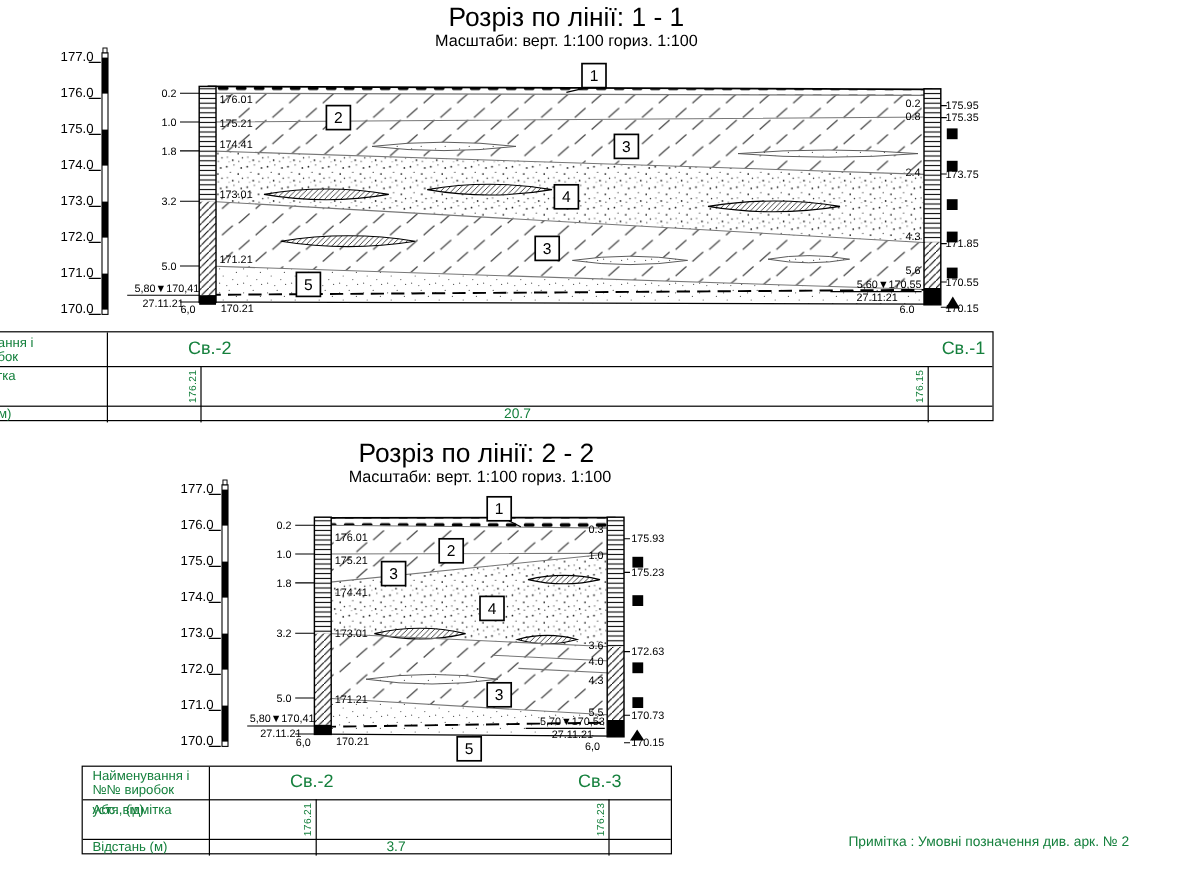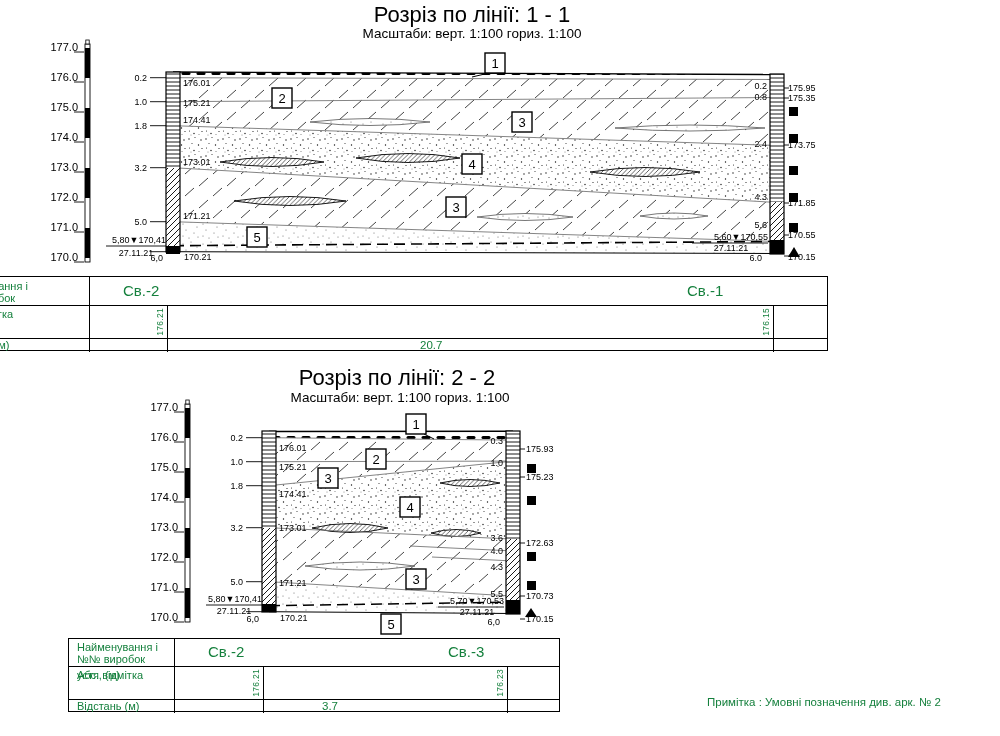--- a/index.html
+++ b/index.html
@@ -13,21 +13,21 @@
   .ta{font-size:9px}
   .tae{font-size:9px;text-anchor:end}
   .tam{font-size:9px;text-anchor:middle}
   .tnum{font-size:13px;text-anchor:middle}
   .bnd{stroke:#777;stroke-width:.9;fill:none}
   .tick{stroke:#000;stroke-width:.9;fill:none}
   .tbl{position:absolute;border:1.6px solid #000;box-sizing:border-box}
   .hline{position:absolute;left:0;right:0;height:1.4px;background:#000}
   .vline{position:absolute;width:1.4px;background:#000}
   .hdr{position:absolute;font-size:11px;line-height:12px;white-space:nowrap}
-  .bhname{position:absolute;font-size:15px;width:70px;text-align:left}
+  .bhname{position:absolute;font-size:15px;width:70px;text-align:right}
   .rot{position:absolute;writing-mode:vertical-rl;transform:rotate(180deg);font-size:8.5px;letter-spacing:.3px}
   .dist{position:absolute;font-size:11.5px;width:100px;text-align:left}
   .note{position:absolute;font-size:11.5px;white-space:nowrap}
 </style>
 </head>
 <body>
 
 <div class="canvas">
 
 <svg width="1000" height="736" viewBox="0 0 1000 736">
@@ -321,21 +321,21 @@
   <div class="hline" style="top:28px"></div>
   <div class="hline" style="top:61px"></div>
   <div class="hdr" style="left:8px;top:3px">Найменування і</div>
   <div class="hdr" style="left:8px;top:15px">№№ виробок</div>
   <div class="hdr" style="left:8px;top:31px">Абс. відмітка</div>
 
   <div class="hdr" style="left:8px;top:62px">Відстань (м)</div>
   <div class="vline" style="left:228px;top:28px;height:47px"></div>
   <div class="vline" style="left:834px;top:28px;height:47px"></div>
   <div class="bhname" style="left:184px;top:5px">Св.-2</div>
-  <div class="bhname" style="left:748px;top:5px">Св.-1</div>
+  <div class="bhname" style="left:812px;top:5px">Св.-1</div>
   <div class="rot" style="left:216px;top:31px">176.21</div>
   <div class="rot" style="left:822px;top:31px">176.15</div>
   <div class="dist" style="left:481px;top:61.5px">20.7</div>
 </div>
 
 <div class="tbl" style="left:68px;top:638px;width:492px;height:74px">
   <div class="vline" style="left:105px;top:0;height:74px"></div>
   <div class="hline" style="top:27px"></div>
   <div class="hline" style="top:60px"></div>
   <div class="hdr" style="left:8px;top:2px">Найменування і</div>

